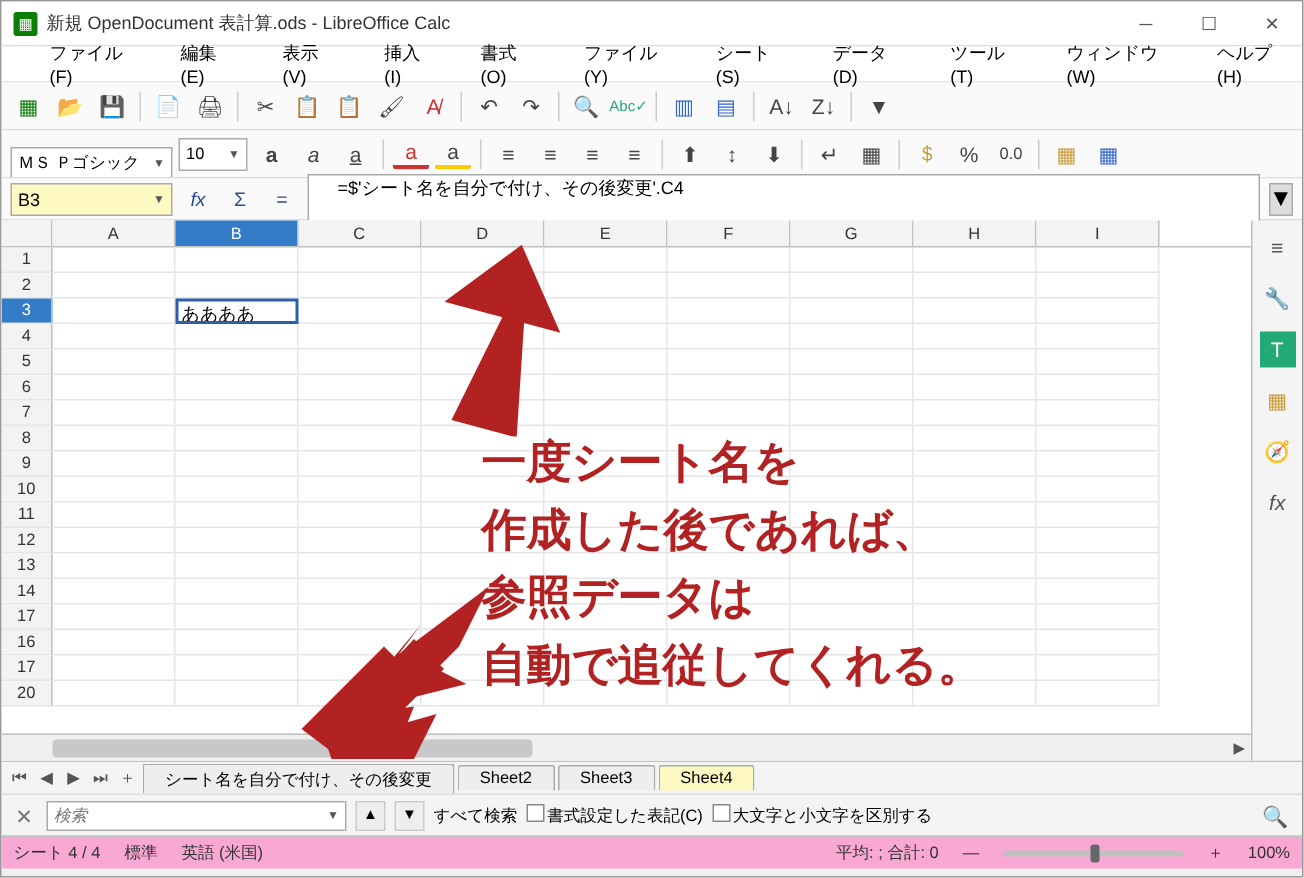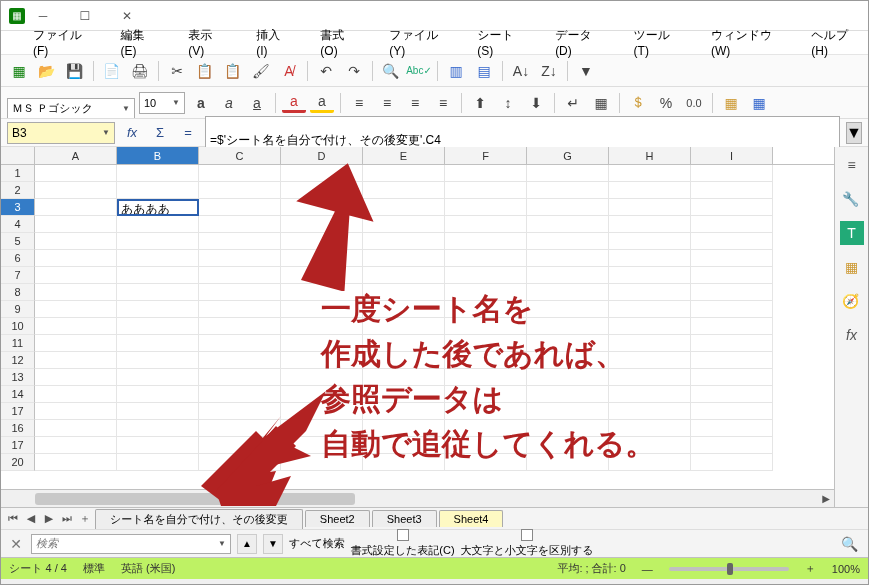--- a/index.html
+++ b/index.html
@@ -10,28 +10,28 @@
 .titlebar .winbtns { display: flex; gap: 18px; }
 .titlebar .winbtn { width: 24px; height: 24px; display: flex; align-items: center; justify-content: center; cursor: pointer; color: #555; font-size: 12px; }
 .menubar { height: 24px; background: #fff; display: flex; align-items: center; padding: 0 6px; font-size: 12px; gap: 2px; border-bottom: 1px solid #e5e5e5; }
 .menubar .menu-item { padding: 2px 8px; cursor: pointer; margin-left: 18px; }
 .toolbar { background: #fafafa; display: flex; align-items: center; padding: 2px 6px; gap: 4px; border-bottom: 1px solid #ddd; flex-wrap: nowrap; overflow: hidden; }
 .toolbar.tb1 { height: 32px; }
 .toolbar.tb2 { height: 32px; }
 .tb-btn { width: 24px; height: 24px; display: flex; align-items: center; justify-content: center; cursor: pointer; border-radius: 2px; font-size: 14px; color: #444; }
 .tb-sep { width: 1px; height: 20px; background: #ccc; margin: 0 2px; }
 .tb-combo { height: 22px; border: 1px solid #aaa; background: #fff; font-size: 11px; padding: 0 4px; display: flex; align-items: center; }
-.tb-combo.fontname { width: 128px; margin-top: 12px; }
+.tb-combo.fontname { width: 108px; margin-top: 12px; }
 .tb-combo.fontsize { width: 46px; }
 .tb-combo .dd { margin-left: auto; font-size: 8px; color: #555; }
 .formulabar { height: 28px; background: #fafafa; display: flex; align-items: center; padding: 0 6px; gap: 6px; border-bottom: 1px solid #ddd; }
 .namebox { width: 108px; height: 22px; border: 1px solid #aaa; background: #fef9c3; font-size: 12px; padding: 0 4px; display: flex; align-items: center; }
 .namebox .dd { margin-left: auto; font-size: 8px; color: #555; }
 .fb-btn { width: 22px; height: 22px; display: flex; align-items: center; justify-content: center; cursor: pointer; font-size: 13px; color: #2b4c8c; }
-.formulainput { flex: 1; height: 34px; border: 1px solid #aaa; background: #fff; font-size: 12px; padding: 0 4px; display: flex; align-items: flex-end; }
+.formulainput { flex: 1; height: 34px; border: 1px solid #aaa; background: #fff; font-size: 12px; padding: 0 19px; display: flex; align-items: flex-start; }
 .workspace { display: flex; height: 360px; }
 .sheetarea { flex: 1; display: flex; flex-direction: column; background: #fff; position: relative; }
 .colheaders { display: flex; height: 18px; border-bottom: 1px solid #c0c0c0; }
 .corner { width: 34px; background: #f3f3f3; border-right: 1px solid #c0c0c0; }
 .colhdr { width: 82px; background: #f3f3f3; border-right: 1px solid #c0c0c0; font-size: 11px; text-align: center; line-height: 18px; color: #333; }
 .colhdr.sel { background: #347cc7; color: #fff; }
 .gridbody { display: flex; flex: 1; overflow: hidden; }
 .rowheaders { display: flex; flex-direction: column; }
 .rowhdr { width: 34px; height: 17px; background: #f3f3f3; border-right: 1px solid #c0c0c0; border-bottom: 1px solid #e5e5e5; font-size: 11px; text-align: center; line-height: 17px; color: #333; }
 .rowhdr.sel { background: #347cc7; color: #fff; }
@@ -46,34 +46,35 @@
 .sidebar .sb-btn { width: 24px; height: 24px; display: flex; align-items: center; justify-content: center; cursor: pointer; font-size: 14px; color: #555; }
 .sheettabs { height: 22px; background: #f4f4f4; display: flex; align-items: center; padding: 0 4px; gap: 2px; border-top: 1px solid #c0c0c0; font-size: 11px; }
 .sheettabs .nav { width: 16px; text-align: center; cursor: pointer; color: #555; }
 .sheettabs .tab { padding: 2px 14px; border: 1px solid #aaa; border-bottom: none; background: #eee; cursor: pointer; border-radius: 2px 2px 0 0; }
 .sheettabs .tab.active { background: #fef9c3; font-weight: normal; }
 .findbar { height: 28px; background: #f4f4f4; display: flex; align-items: center; padding: 0 6px; gap: 6px; font-size: 11px; border-top: 1px solid #ddd; }
 .findbar .close { width: 18px; text-align: center; cursor: pointer; font-size: 14px; color: #777; }
 .findbar .findinput { width: 200px; height: 20px; border: 1px solid #aaa; background: #fff; padding: 0 4px; display: flex; align-items: center; color: #777; font-style: italic; }
 .findbar .findinput .dd { margin-left: auto; font-size: 8px; color: #555; }
 .findbar .navbtn { width: 20px; height: 20px; display: flex; align-items: center; justify-content: center; cursor: pointer; border: 1px solid #ccc; background: #eee; font-size: 10px; }
-.findbar .chk { display: flex; align-items: center; gap: 2px; flex-direction: column; }
+.findbar .chk { display: flex; align-items: flex-start; gap: 2px; }
 .findbar .chkbox { width: 12px; height: 12px; border: 1px solid #888; background: #fff; }
-.statusbar { height: 22px; background: #bef264; display: flex; align-items: center; padding: 0 8px; font-size: 11px; gap: 16px; border-top: 1px solid #c0c0c0; color: #333; }
+.statusbar { height: 22px; background: #f9a8d4; display: flex; align-items: center; padding: 0 8px; font-size: 11px; gap: 16px; border-top: 1px solid #c0c0c0; color: #333; }
 .statusbar .spacer { flex: 1; }
 .statusbar .zoomslider { width: 120px; height: 4px; background: #c0c0c0; position: relative; border-radius: 2px; }
 .statusbar .zoomslider .zhandle { position: absolute; left: 58px; top: -4px; width: 6px; height: 12px; background: #666; border-radius: 2px; }
 .annotation { position: absolute; font-size: 30px; font-weight: 900; color: #b22222; line-height: 1.5; z-index: 100; pointer-events: none; }
 .arrow-svg { position: absolute; z-index: 99; pointer-events: none; }
 </style>
 </head>
 <body>
 
 <div class="titlebar">
   <div class="doc-icon">▦</div>
+  <div class="title">新規 OpenDocument 表計算.ods - LibreOffice Calc</div>
   <div class="winbtns">
     <div class="winbtn">─</div>
     <div class="winbtn">☐</div>
     <div class="winbtn">✕</div>
   </div>
 </div>
 
 <div class="menubar">
   <div class="menu-item">ファイル(F)</div>
   <div class="menu-item">編集(E)</div>

